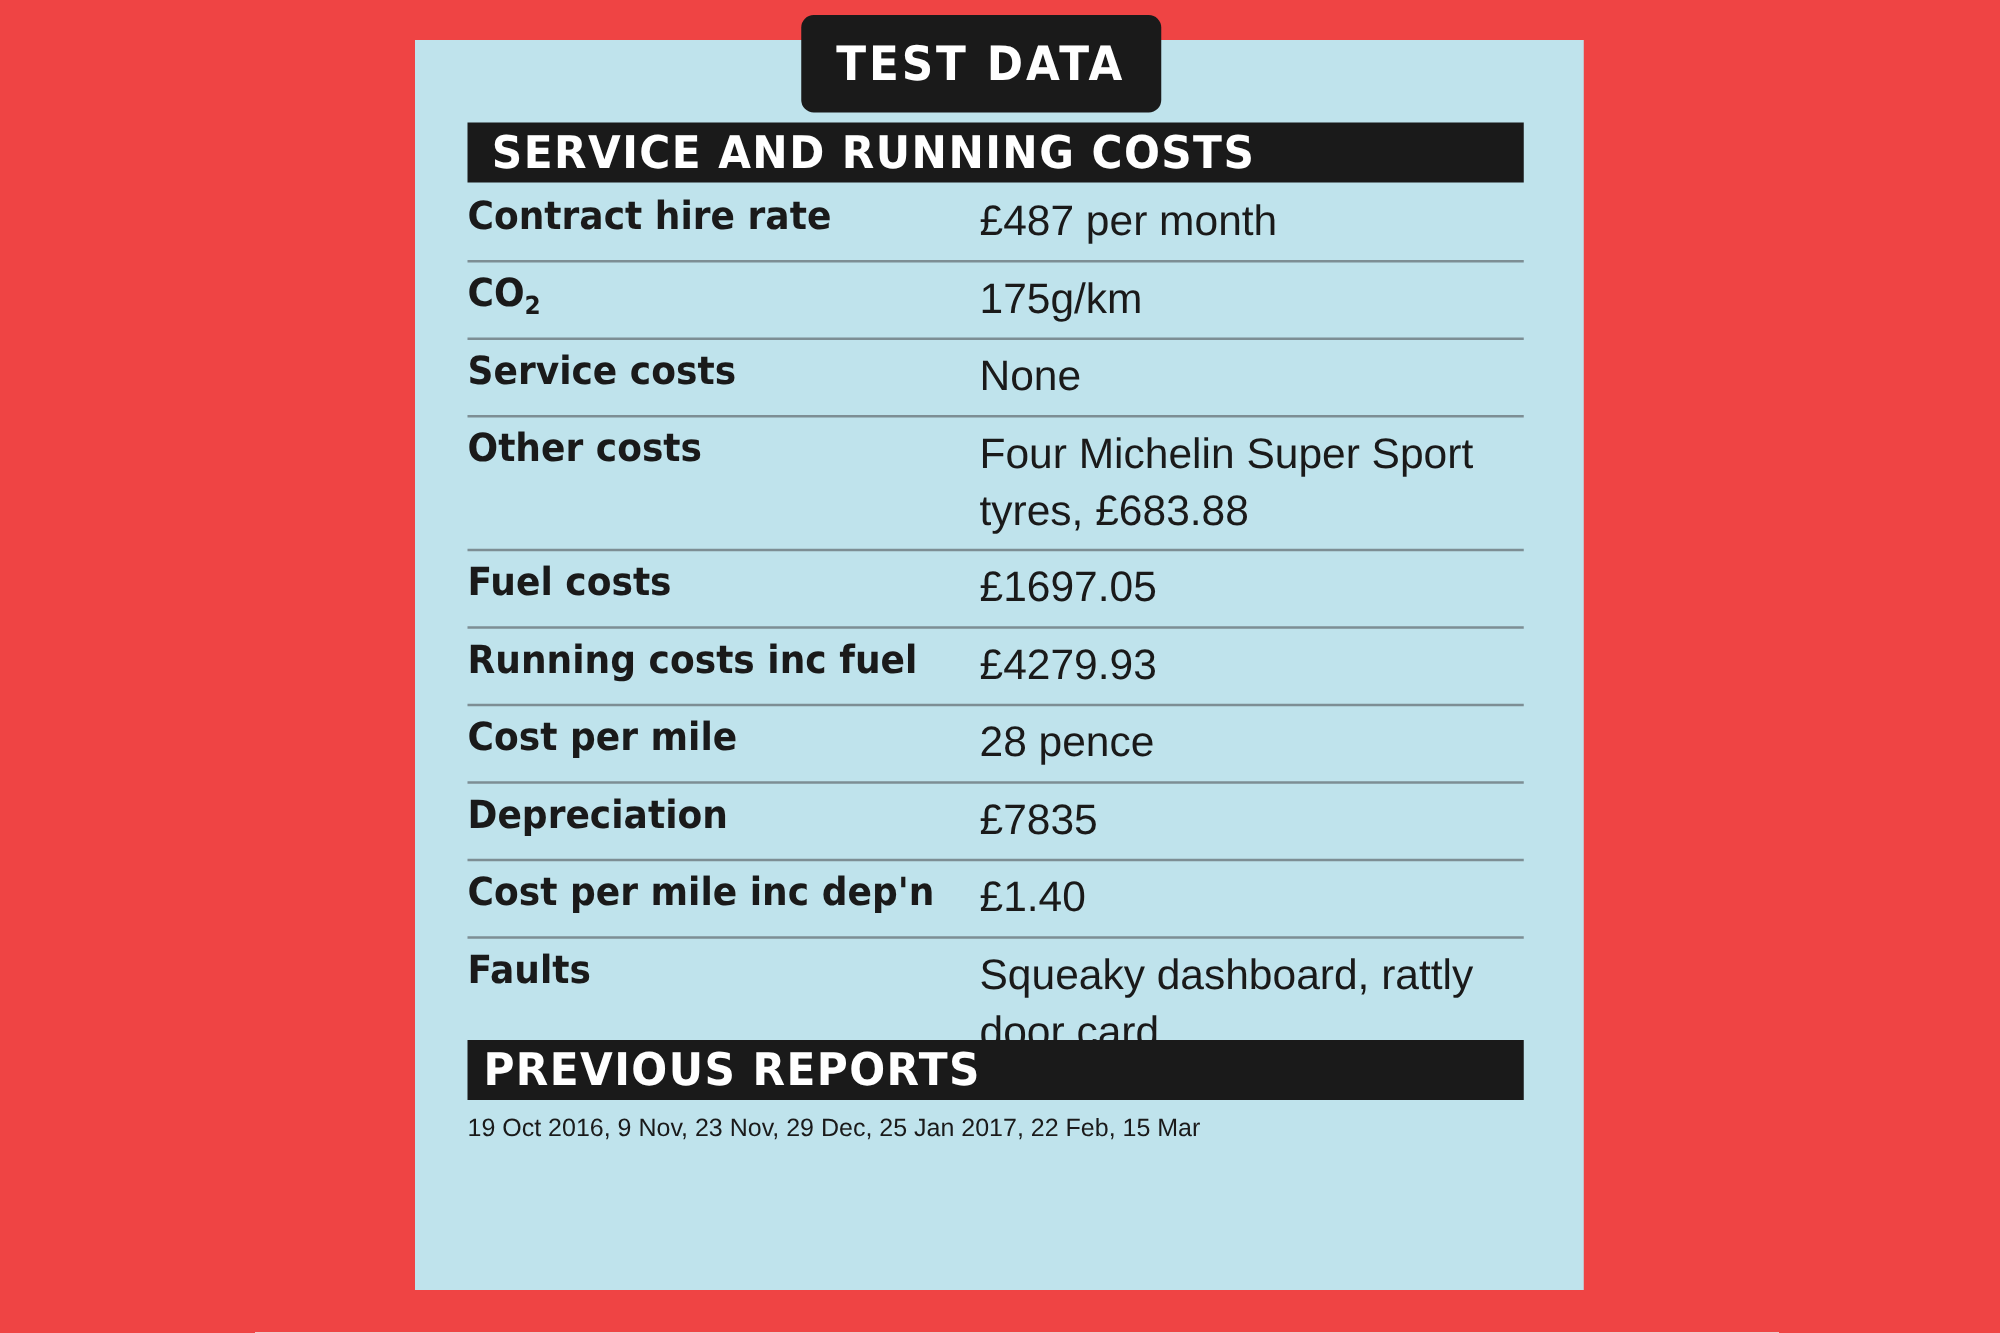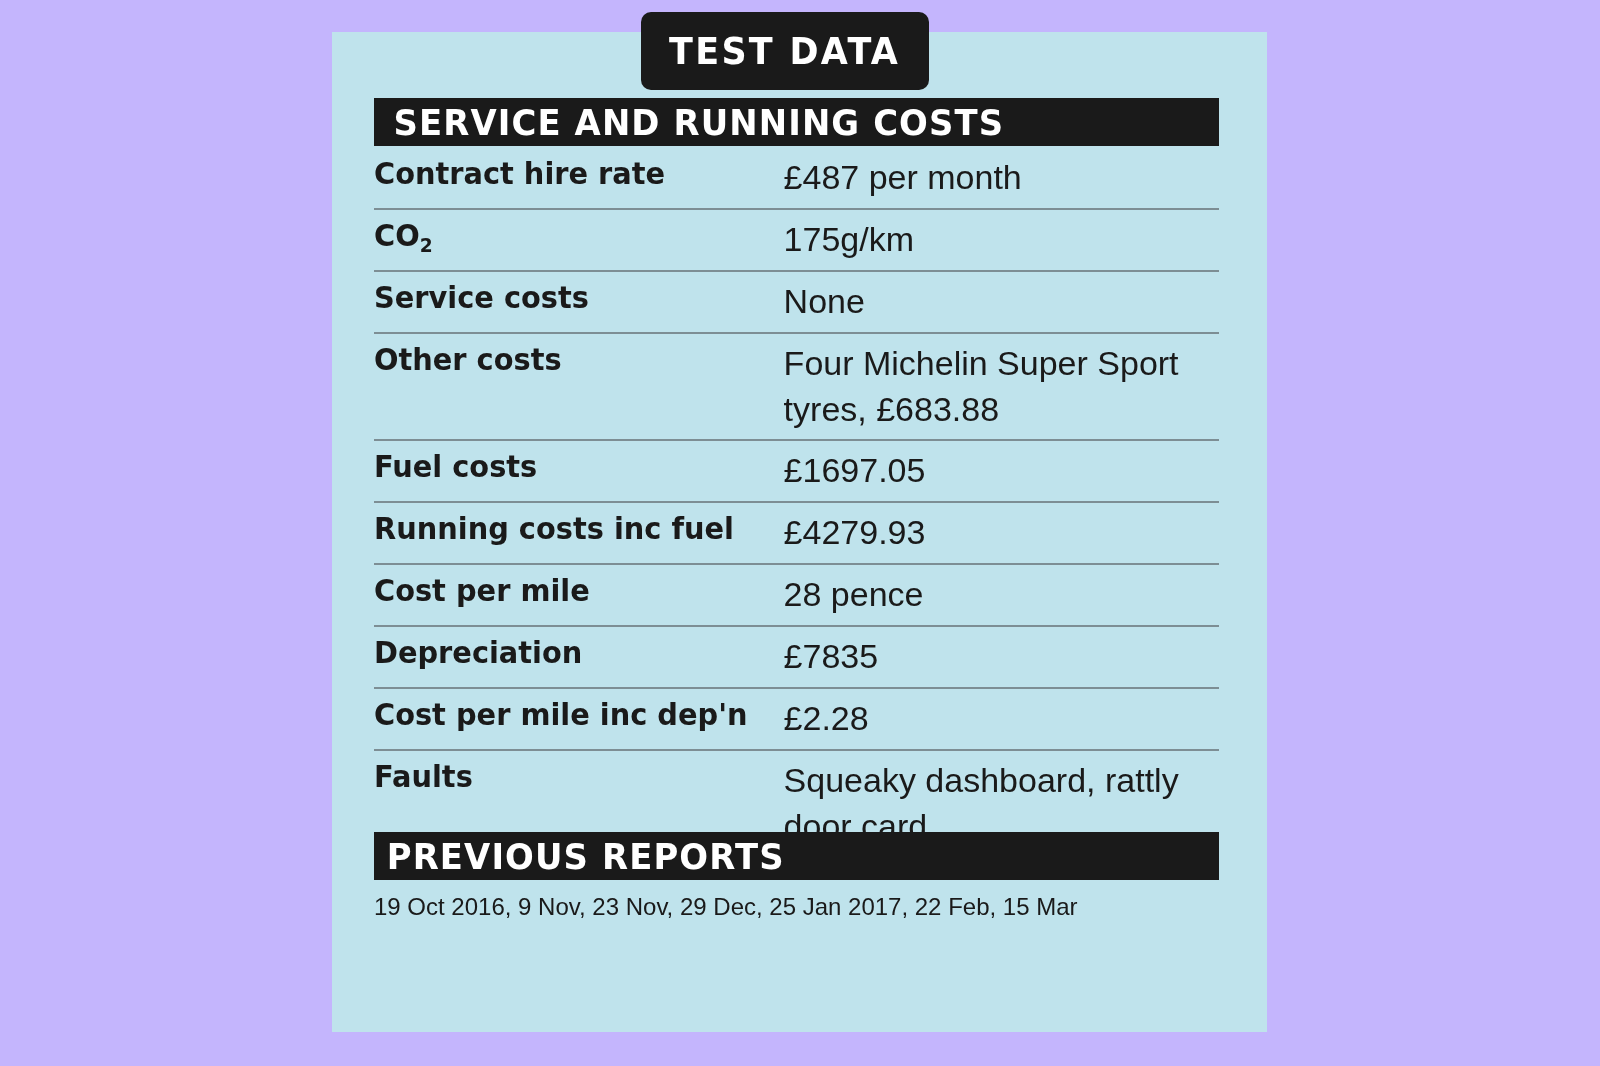--- a/index.html
+++ b/index.html
@@ -11,21 +11,21 @@
     overflow: hidden;
   }
   body {
     font-family: "Liberation Sans", sans-serif;
   }
 
   .page {
     position: relative;
     width: 1600px;
     height: 1066px;
-    background: #c4b5fd;
+    background: #ef4444;
   }
 
   
   .panel {
     position: absolute;
     left: 332px;
     top: 32px;
     width: 935px;
     height: 1000px;
     background: #bfe3ec;
@@ -128,21 +128,21 @@
     top: 6px;
   }
 
   
   .previous-body {
     position: absolute;
     left: 374px;
     top: 888px;
     width: 860px;
     font-family: "Liberation Sans", sans-serif;
-    font-size: 24px;
+    font-size: 20px;
     color: #1a1a1a;
     line-height: 1.55;
   }
 </style>
 </head>
 <body>
 
 <div class="page">
 
   <div class="panel"></div>
@@ -227,21 +227,21 @@
         <td class="col-value">
           <span class="val">£7835</span>
         </td>
       </tr>
 
       <tr class="inline-row">
         <td class="col-label">
           <span class="lbl">Cost per mile inc dep'n</span>
         </td>
         <td>
-          <span class="val">£2.28</span>
+          <span class="val">£1.40</span>
         </td>
       </tr>
 
       <tr class="inline-row no-rule">
         <td class="col-label">
           <span class="lbl">Faults</span>
         </td>
         <td>
           <span class="val">Squeaky dashboard, rattly door card</span>
         </td>

